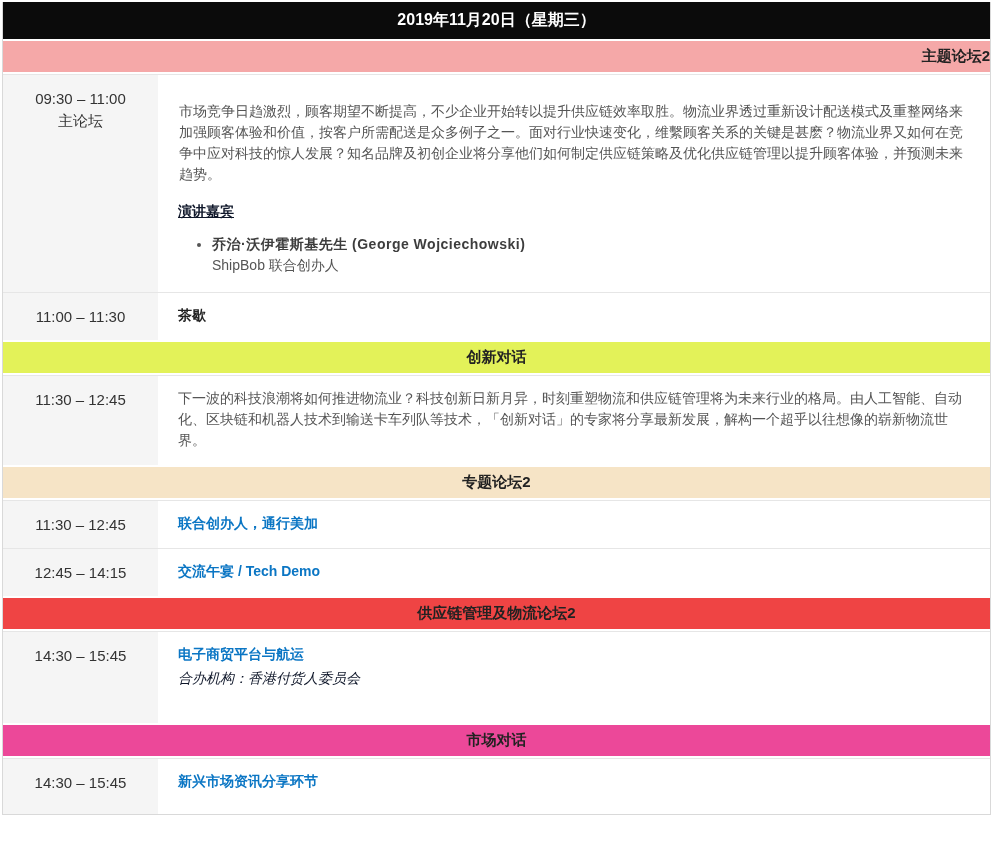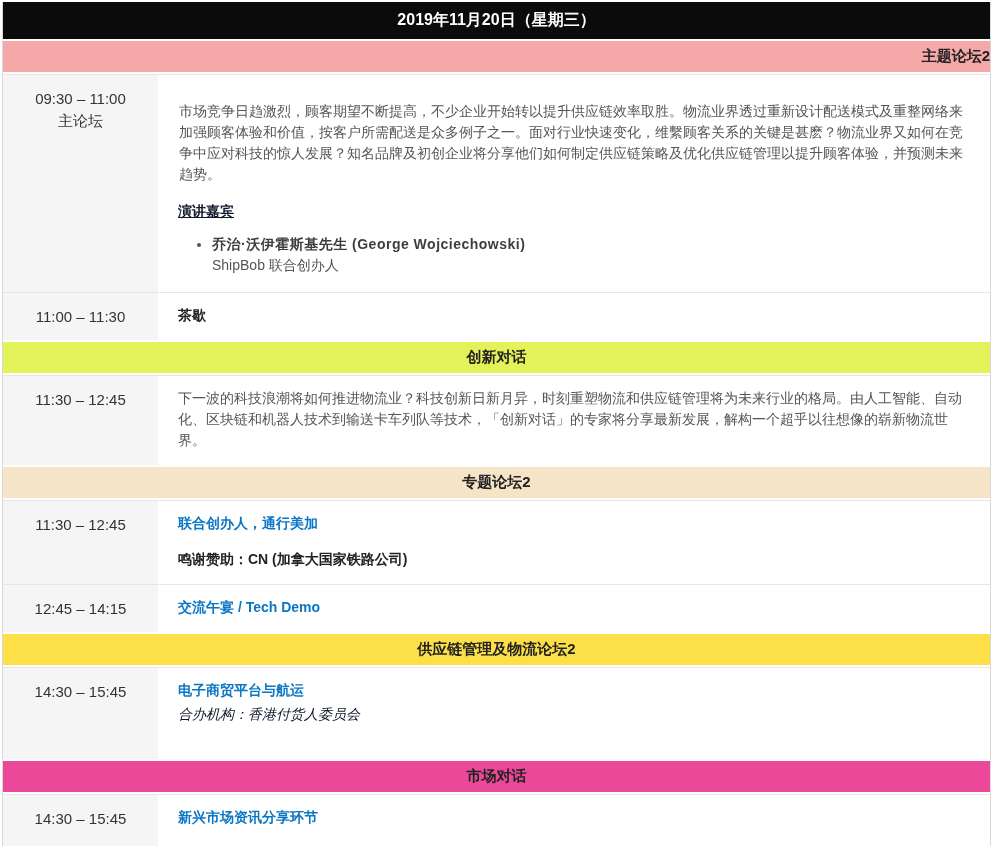--- a/index.html
+++ b/index.html
@@ -24,21 +24,21 @@
   .bar.black{
     background:#0b0b0b;
     color:#ffffff;
     font-size:16px;
     padding:8px 11px;
     margin-top:0;
   }
   .bar.pink{background:#f5a8a8;text-align:right;}
   .bar.yellowgreen{background:#e3f259;}
   .bar.tan{background:#f6e4c6;}
-  .bar.green{background:#fde047;}
+  .bar.green{background:#ef4444;}
   .bar.orange{background:#ec4899;}
   .row{
     display:flex;
     border-top:1px solid #e6e6e6;
     background:#ffffff;
   }
   .row:first-of-type{border-top:none;}
   .time-cell{
     flex:0 0 157px;
     background:#f5f5f5;
@@ -146,21 +146,20 @@
   </div>
 
   <div class="bar tan">专题论坛2</div>
 
   <div class="row">
     <div class="time-cell">
       <div>11:30 – 12:45</div>
     </div>
     <div class="content-cell">
       <div class="session-title">联合创办人，通行美加</div>
-      <div class="sponsor">鸣谢赞助：CN (加拿大国家铁路公司)</div>
     </div>
   </div>
 
   <div class="row">
     <div class="time-cell">
       <div>12:45 – 14:15</div>
     </div>
     <div class="content-cell">
       <div class="session-title">交流午宴 / Tech Demo</div>
     </div>

